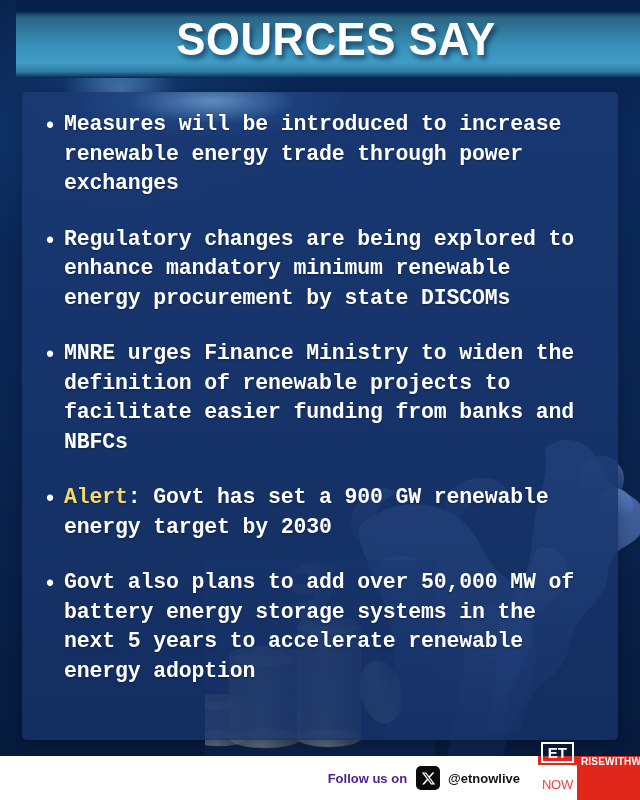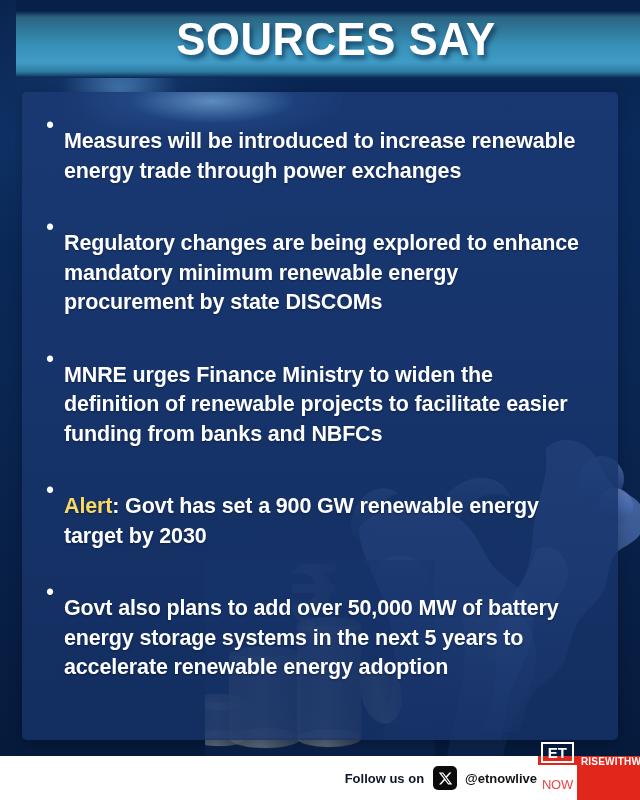--- a/index.html
+++ b/index.html
@@ -122,27 +122,26 @@
     flex: 0 0 auto;
     width: 18px;
     color: #ffffff;
     font-size: 23px;
     line-height: 30px;
     text-align: left;
   }
   .bullet-text {
     flex: 1 1 auto;
     color: #ffffff;
-    font-family: Liberation Sans, sans-serif;
+    font-family: Liberation Mono, monospace;
     font-weight: bold;
     font-size: 21.5px;
     line-height: 29.5px;
     letter-spacing: -0.15px;
     text-shadow: 0 1px 2px rgba(0,10,40,0.45);
-    margin-top: 17px;
   }
   .alert-word {
     color: #f7d964;
   }
 
   
   .footer {
     position: absolute;
     left: 0;
     top: 756px;
@@ -152,38 +151,38 @@
     display: flex;
     align-items: center;
     justify-content: flex-end;
     padding-right: 0;
     box-sizing: border-box;
   }
   .follow-text {
     font-family: "Liberation Sans", sans-serif;
     font-weight: bold;
     font-size: 13px;
-    color: #0f172a;
+    color: #4c1d95;
     margin-right: 9px;
   }
   .x-badge {
     width: 24px; height: 24px;
     border-radius: 5px;
     background: #0b0b0b;
     display: flex;
     align-items: center;
     justify-content: center;
     margin-right: 8px;
   }
   .handle-text {
     font-family: "Liberation Sans", sans-serif;
     font-weight: bold;
     font-size: 13px;
     color: #141414;
-    margin-right: 1px;
+    margin-right: 18px;
   }
 
   
   .etnow-logo {
     display: flex;
     align-items: stretch;
     background: #e1261c;
     height: 44px;
     width: 102px;
     padding: 0;

